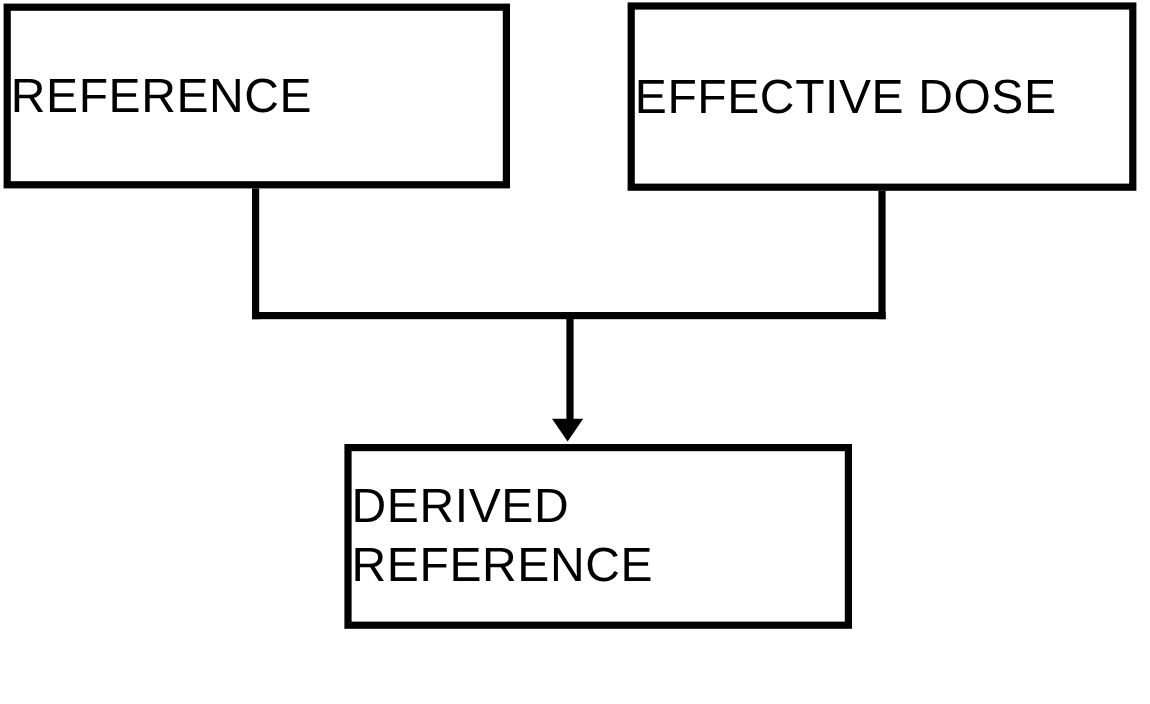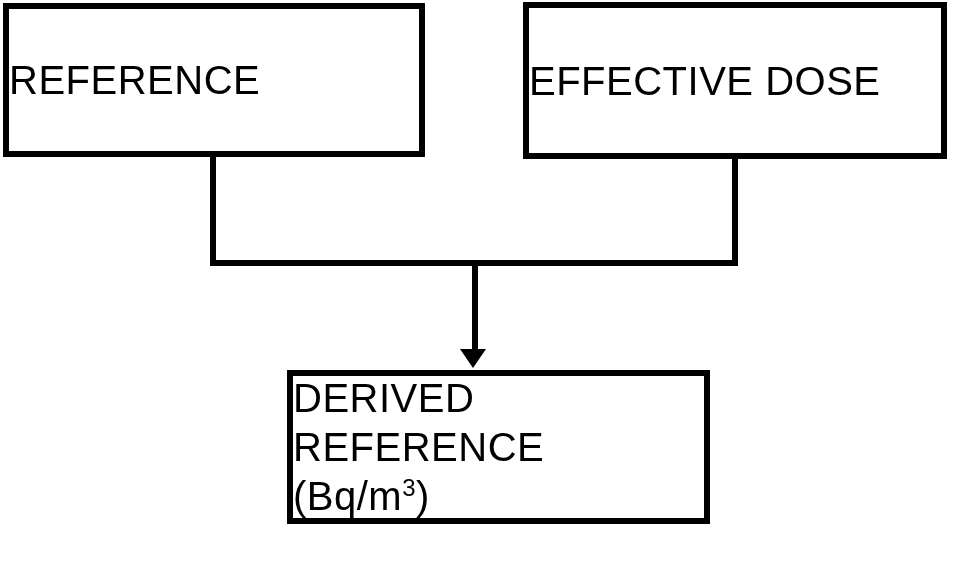--- a/index.html
+++ b/index.html
@@ -82,16 +82,15 @@
 
   <div class="connector conn-left-drop"></div>
   <div class="connector conn-right-drop"></div>
   <div class="connector conn-merge"></div>
   <div class="connector conn-arrow-stem"></div>
   <div class="arrowhead"></div>
 
   <div class="box box-drl">
     <div>DERIVED</div>
     <div>REFERENCE</div>
-    <div class="unit"><span>(Bq/m</span><sup>3</sup><span>)</span></div>
   </div>
 
 </div>
 
 </body></html>

